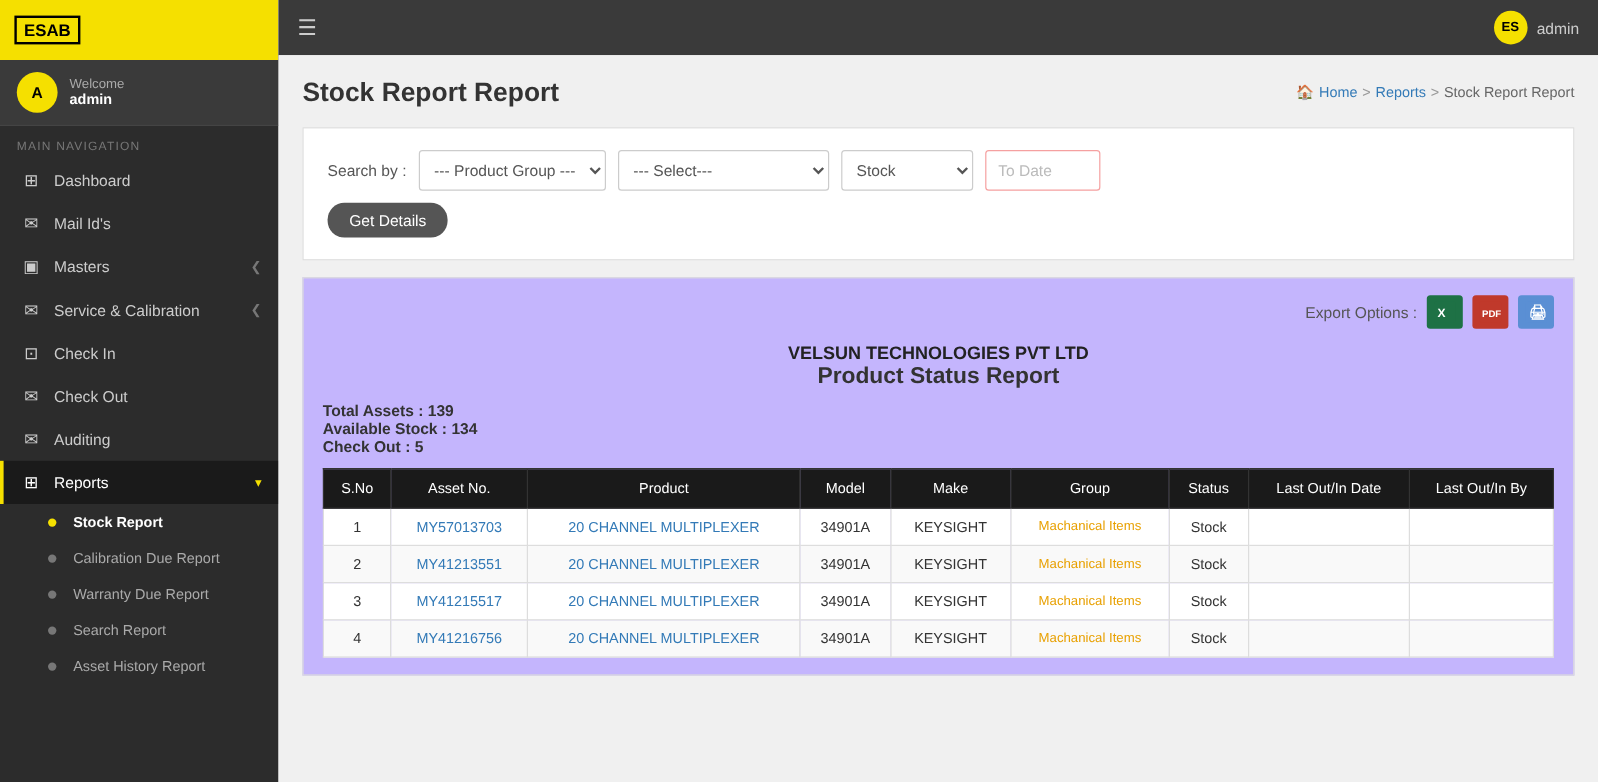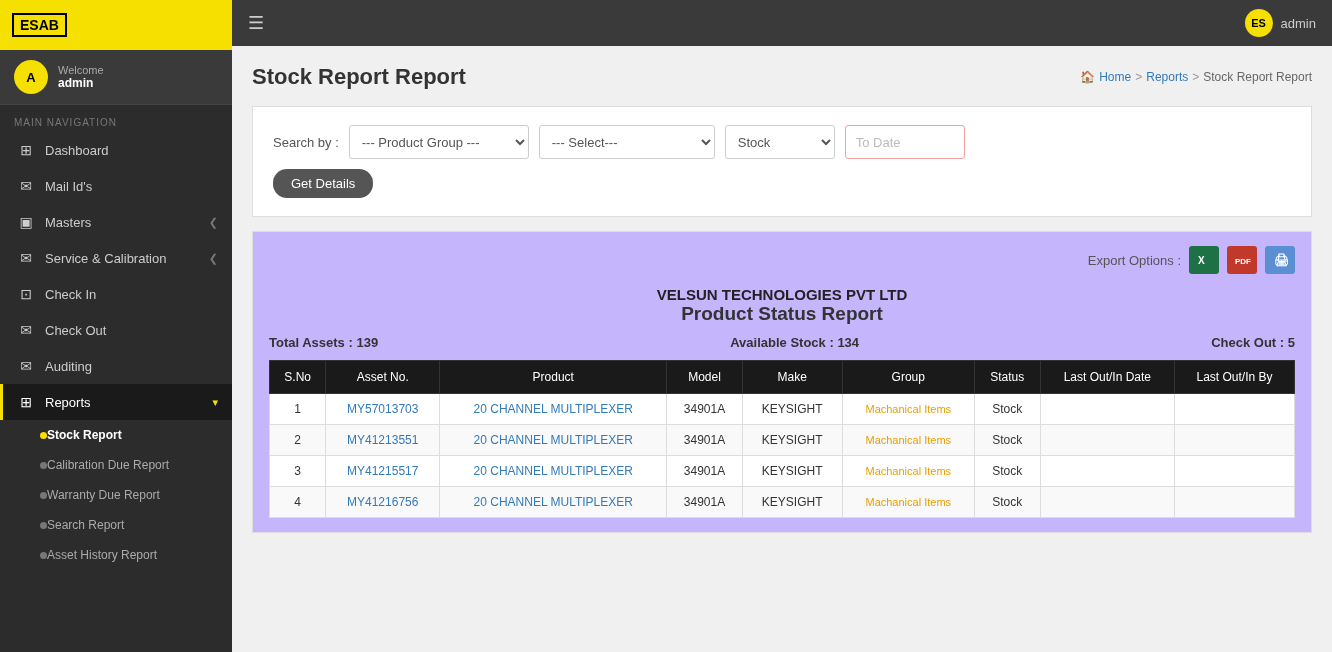--- a/index.html
+++ b/index.html
@@ -64,21 +64,21 @@
       border-left: 3px solid transparent;
       font-size: 13px;
     }
     .sidebar-item.active { background: #1a1a1a; border-left: 3px solid #f5e000; color: #fff; }
     .sidebar-item .icon { font-size: 14px; width: 18px; text-align: center; }
     .sidebar-item .chevron { margin-left: auto; font-size: 11px; color: #777; }
     .sidebar-sub-item {
       padding: 8px 14px 8px 40px;
       color: #aaa;
       cursor: pointer;
-      display: flex; align-items: center; gap: 0;
+      display: flex; align-items: center; gap: 14px;
       font-size: 12px;
     }
     .sidebar-sub-item.active { color: #fff; font-weight: bold; }
     .sidebar-sub-item .dot { width: 7px; height: 7px; border-radius: 50%; background: #777; }
     .sidebar-sub-item.active .dot { background: #f5e000; }
 
     
     #main {
       flex: 1;
       display: flex;
@@ -192,20 +192,21 @@
     #company-header { text-align: center; margin-bottom: 6px; }
     #company-name { font-size: 15px; font-weight: bold; color: #222; }
     #report-subtitle { font-size: 19px; font-weight: bold; color: #333; }
 
     #summary-row {
       display: flex;
       justify-content: space-between;
       margin: 10px 0;
       font-size: 13px;
       color: #333;
+      flex-direction: column;
     }
     .summary-item { font-weight: normal; }
     .summary-item span { font-weight: bold; }
 
     table {
       width: 100%;
       border-collapse: collapse;
       font-size: 12px;
     }
     thead tr {
@@ -328,30 +329,30 @@
         <span class="sep">&gt;</span>
         <a href="#">Reports</a>
         <span class="sep">&gt;</span>
         <span>Stock Report Report</span>
       </div>
     </div>
 
     <div id="search-panel">
       <div id="search-row">
         <span class="search-label">Search by :</span>
-        <select class="form-control" style="width:180px;">
+        <select class="form-control" style="width:156px;">
           <option>--- Product Group ---</option>
         </select>
         <select class="form-control" style="width:176px;">
           <option>--- Select---</option>
         </select>
         <select class="form-control" style="width:110px;">
           <option>Stock</option>
         </select>
-        <input type="text" class="form-control" style="width: 120px;" placeholder="To Date">
+        <input type="text" class="form-control" style="width: 96px;" placeholder="To Date">
       </div>
       <div style="margin-top: 10px;">
         <button id="get-details-btn">Get Details</button>
       </div>
     </div>
 
     <div id="report-panel">
       <div id="export-row">
         <span id="export-label">Export Options  :</span>
         <div class="export-btn excel" title="Export to Excel">

